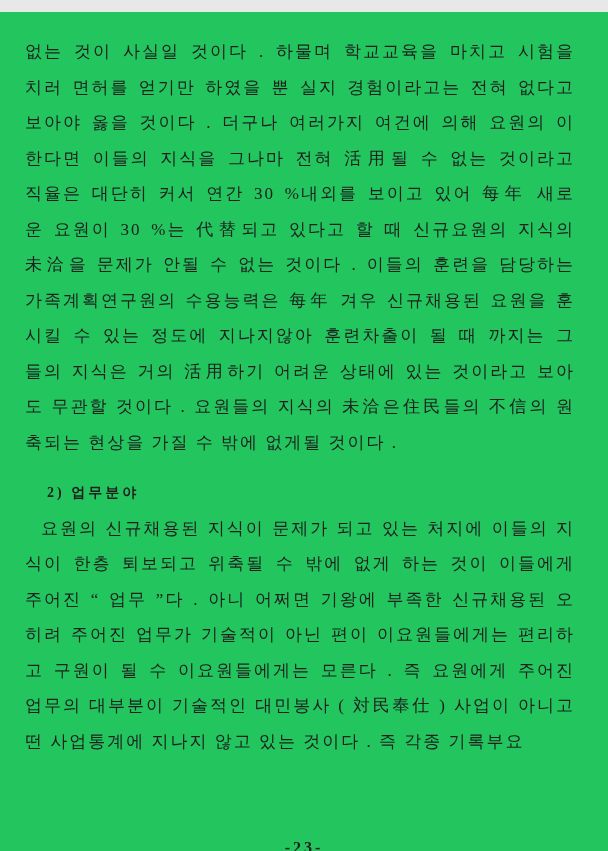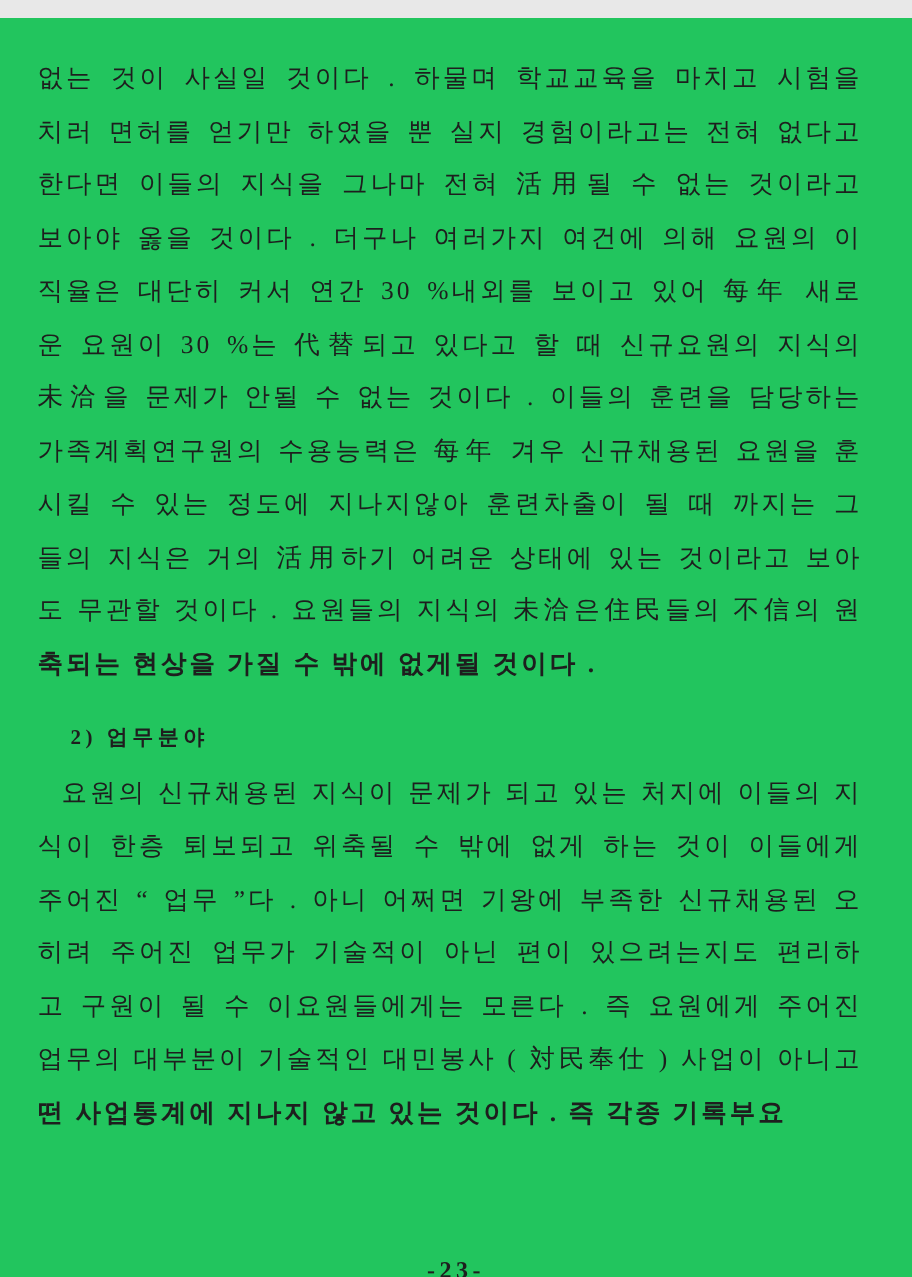--- a/index.html
+++ b/index.html
@@ -28,21 +28,20 @@
     height: 35.5px;
     letter-spacing: 2px;
     white-space: normal;
     text-align: justify;
     text-align-last: justify;
     overflow: hidden;
   }
   .line.last {
     text-align: left;
     text-align-last: left;
-    font-weight: bold;
   }
   .heading {
     font-size: 14px;
     line-height: 35.5px;
     height: 35.5px;
     letter-spacing: 3px;
     margin-top: 15px;
     margin-left: 22px;
     text-align: left;
     font-weight: bold;
@@ -62,39 +61,39 @@
   }
 </style>
 </head>
 <body>
 
 <div class="page">
 
   <div class="textblock p1">
     <div class="line">없는 것이 사실일 것이다 . 하물며 학교교육을 마치고 시험을</div>
     <div class="line">치러 면허를 얻기만 하였을 뿐 실지 경험이라고는 전혀 없다고</div>
+    <div class="line">보아야 옳을 것이다 . 더구나 여러가지 여건에 의해 요원의 이</div>
     <div class="line">한다면 이들의 지식을 그나마 전혀 活用될 수 없는 것이라고</div>
-    <div class="line">보아야 옳을 것이다 . 더구나 여러가지 여건에 의해 요원의 이</div>
     <div class="line">직율은 대단히 커서 연간 30 %내외를 보이고 있어 每年 새로</div>
     <div class="line">운 요원이 30 %는 代替되고 있다고 할 때 신규요원의 지식의</div>
     <div class="line">未洽을 문제가 안될 수 없는 것이다 . 이들의 훈련을 담당하는</div>
     <div class="line">가족계획연구원의 수용능력은 每年 겨우 신규채용된 요원을 훈련</div>
     <div class="line">시킬 수 있는 정도에 지나지않아 훈련차출이 될 때 까지는 그</div>
     <div class="line">들의 지식은 거의 活用하기 어려운 상태에 있는 것이라고 보아</div>
     <div class="line">도 무관할 것이다 . 요원들의 지식의 未洽은住民들의 不信의 원</div>
     <div class="line last">축되는 현상을 가질 수 밖에 없게될 것이다 .</div>
   </div>
 
   <div class="heading">2) 업무분야</div>
 
   <div class="textblock p2">
     <div class="line first">요원의 신규채용된 지식이 문제가 되고 있는 처지에 이들의 지</div>
     <div class="line">식이 한층 퇴보되고 위축될 수 밖에 없게 하는 것이 이들에게</div>
     <div class="line">주어진 “ 업무 ”다 . 아니 어쩌면 기왕에 부족한 신규채용된 오</div>
-    <div class="line">히려 주어진 업무가 기술적이 아닌 편이 있으려는지도 편리하</div>
+    <div class="line">히려 주어진 업무가 기술적이 아닌 편이 이요원들에게는 편리하</div>
     <div class="line">고 구원이 될 수 이요원들에게는 모른다 . 즉 요원에게 주어진</div>
     <div class="line">업무의 대부분이 기술적인 대민봉사 ( 対民奉仕 ) 사업이 아니고 어</div>
     <div class="line last">떤 사업통계에 지나지 않고 있는 것이다 . 즉 각종 기록부요</div>
   </div>
 
   <div class="page-number">-23-</div>
 
 </div>
 
 </body></html>

